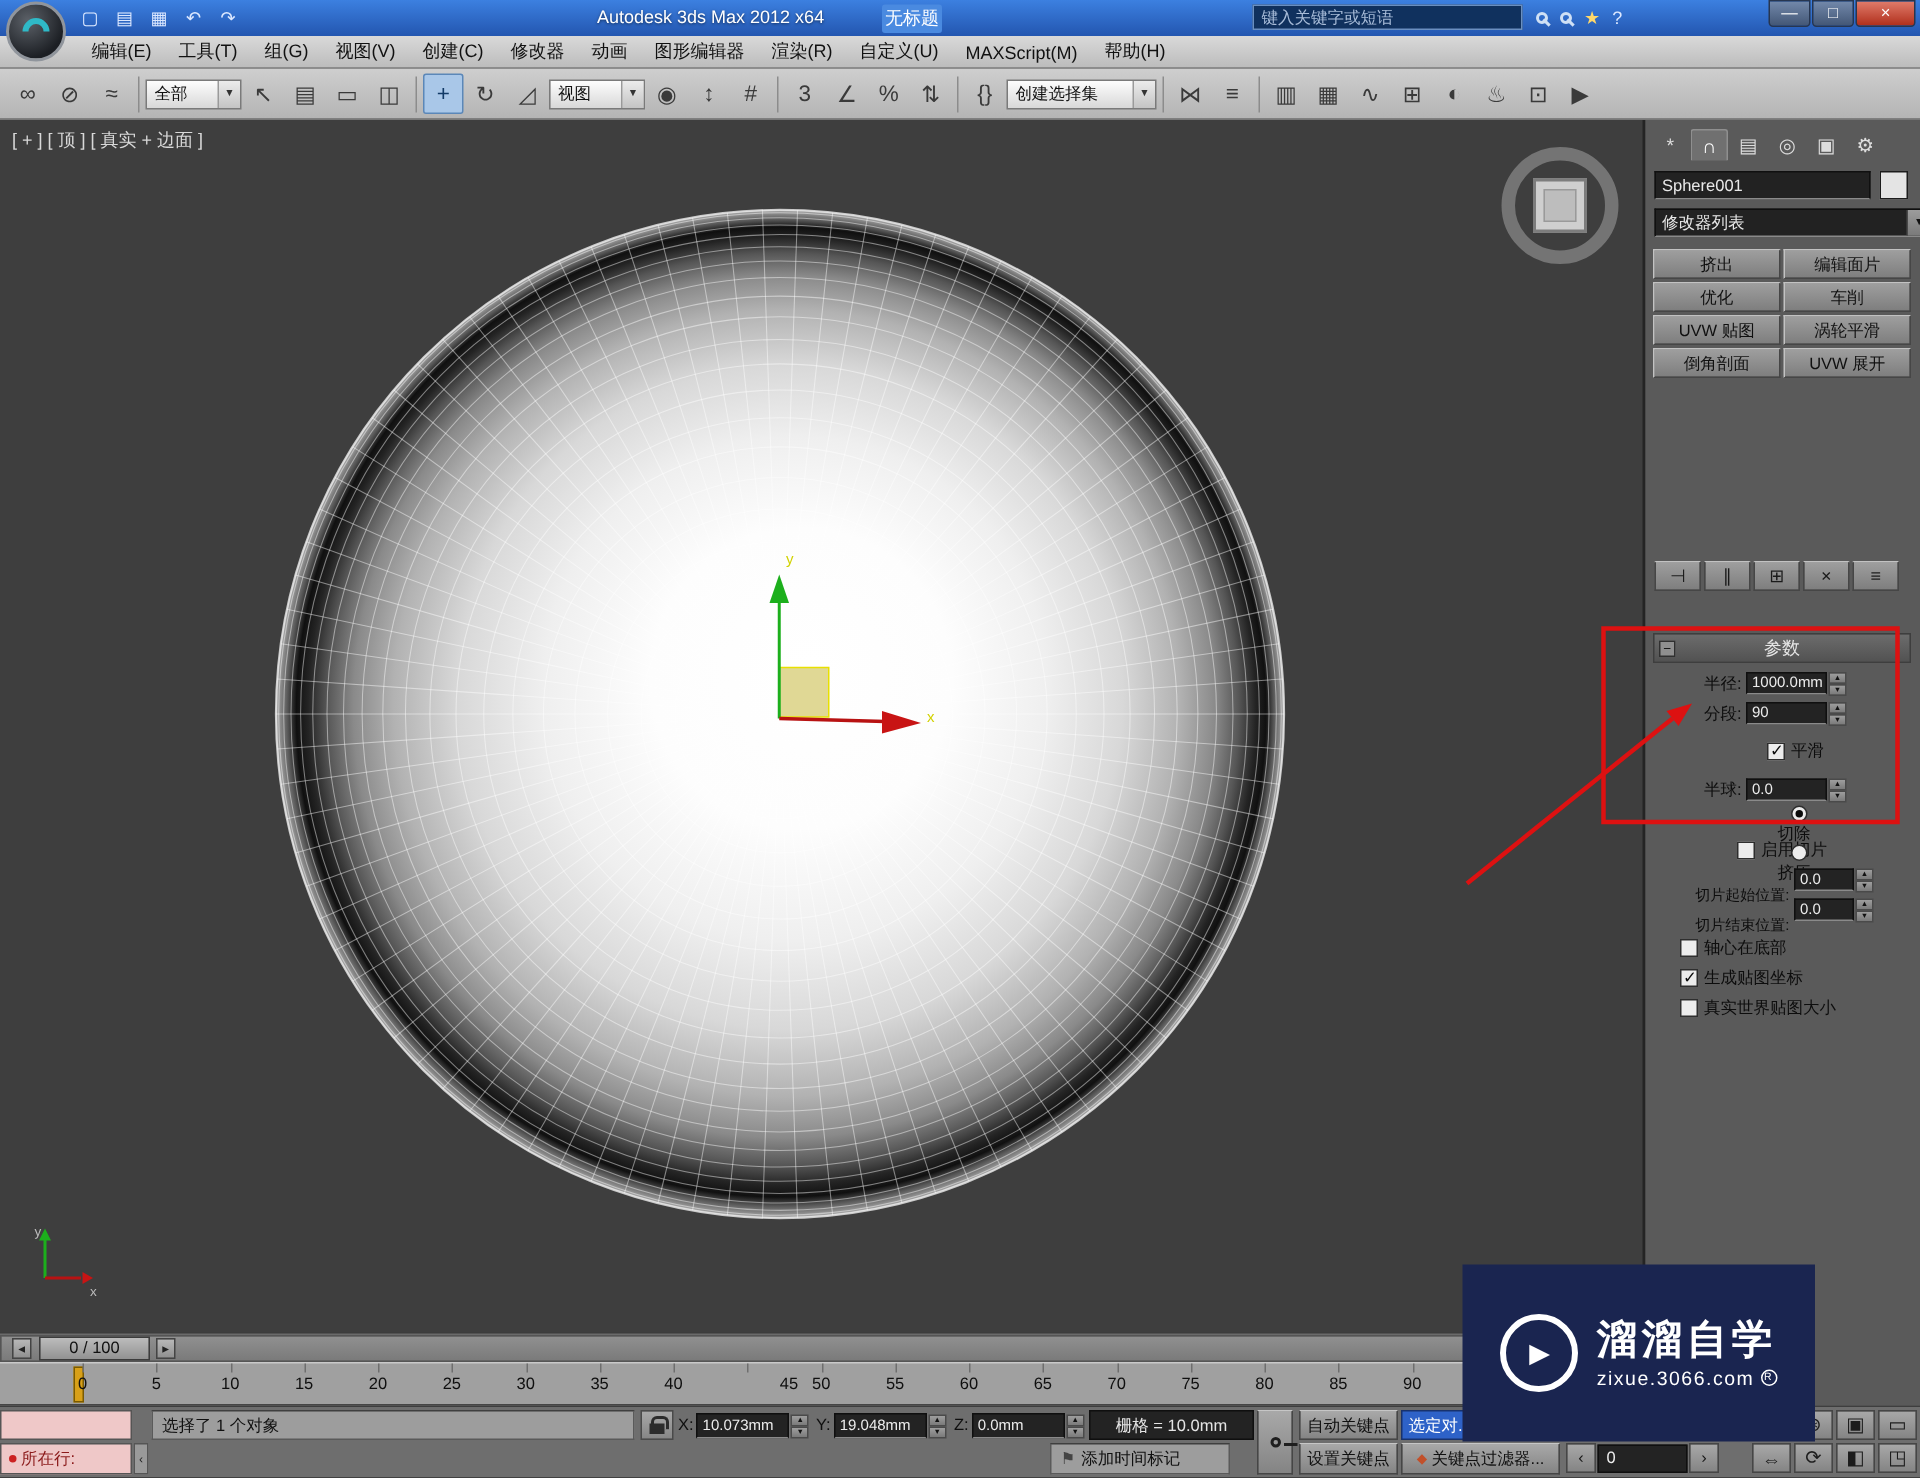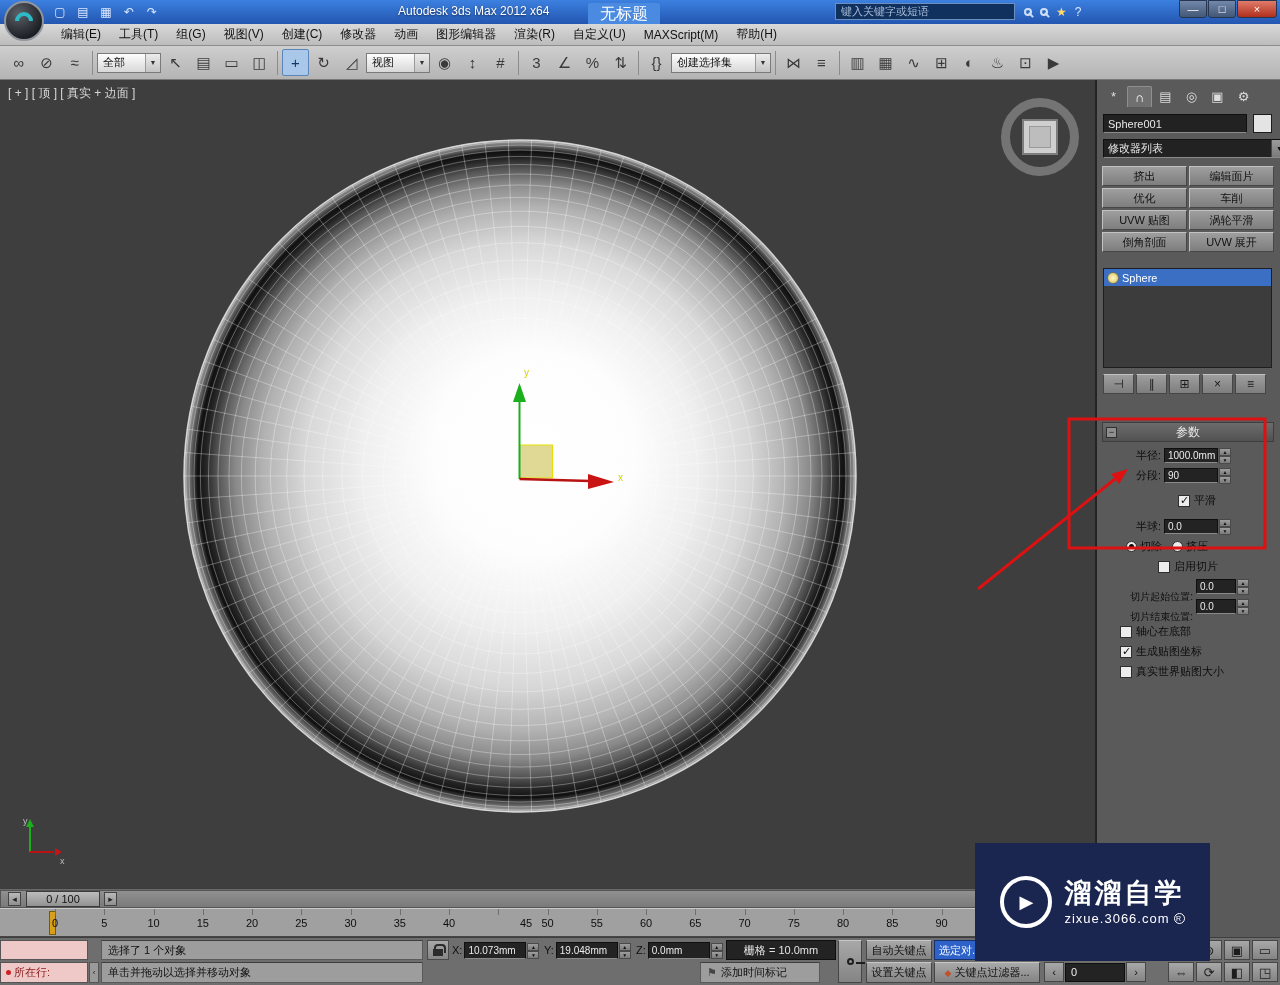--- a/index.html
+++ b/index.html
@@ -11,21 +11,21 @@
     background:linear-gradient(#3c80e0,#2356b0);color:#fff;}
   .appbutton{position:absolute;top:1px;left:4px;width:40px;height:40px;border-radius:50%;
     background:radial-gradient(circle at 35% 30%,#5c6168,#1c1f24 72%);border:2px solid #90959c;z-index:20;
     display:flex;align-items:center;justify-content:center;}
   .appglyph{width:18px;height:18px;border-radius:50%;border:4px solid #2fb9c7;
     border-left-color:transparent;border-bottom-color:transparent;transform:rotate(-45deg);}
   .qat{position:absolute;left:50px;top:2px;display:flex;gap:3px;}
   .qat-btn{width:20px;height:19px;display:flex;align-items:center;justify-content:center;
     font-size:12px;color:#dce8ff;border-radius:2px;}
   .app-title{position:absolute;left:398px;top:4px;font-size:12px;text-shadow:0 1px 2px rgba(0,0,0,.55);}
-  .doc-title{position:absolute;left:588px;top:3px;font-size:16px;background:#4a8ae0;border-radius:2px;padding:1px 12px;}
+  .doc-title{position:absolute;left:588px;top:3px;font-size:12px;background:#4a8ae0;border-radius:2px;padding:1px 2px;}
   .tb-search{position:absolute;left:835px;top:3px;width:180px;height:17px;background:#10315e;
     border:1px solid #6a8fc0;color:#a8bcd8;font-size:11px;display:flex;align-items:center;padding:0 5px;}
   .tb-icons{position:absolute;left:1024px;top:3px;display:flex;gap:8px;align-items:center;height:18px;}
   .mag{width:8px;height:8px;border:2px solid #cfe0f5;border-radius:50%;position:relative;}
   .mag::after{content:'';position:absolute;width:6px;height:2px;background:#cfe0f5;transform:rotate(45deg);right:-4px;bottom:-2px;}
   .ti{color:#dce8ff;font-size:12px;}
   .ti.star{color:#ffd86a;}
   .win-btns{position:absolute;right:3px;top:0;display:flex;gap:1px;}
   .win-btn{width:28px;height:18px;display:flex;align-items:center;justify-content:center;font-size:11px;color:#fff;
     background:linear-gradient(#7288aa,#435776);border:1px solid #273650;border-radius:0 0 3px 3px;}
@@ -454,23 +454,20 @@
     <div class="cp-btngrid">
         <div class="cp-btn">挤出</div>
         <div class="cp-btn">编辑面片</div>
         <div class="cp-btn">优化</div>
         <div class="cp-btn">车削</div>
         <div class="cp-btn">UVW 贴图</div>
         <div class="cp-btn">涡轮平滑</div>
         <div class="cp-btn">倒角剖面</div>
         <div class="cp-btn">UVW 展开</div>
       </div>
-    <div class="cp-stack">
-        <div class="stack-row">Sphere</div>
-      </div>
     <div class="cp-stacktools">
         <div class="st-btn">⊣</div>
         <div class="st-btn">∥</div>
         <div class="st-btn">⊞</div>
         <div class="st-btn">×</div>
         <div class="st-btn">≡</div>
       </div>
     <div class="cp-rollout">
       <span class="ro-minus">−</span>
       <span>参数</span>
@@ -497,21 +494,21 @@
         <span class="pclabel">平滑</span>
       </div>
       <div class="prow" style="margin-top:7px;">
         <span class="plabel">半球:</span>
         <span class="pfield">0.0</span>
         <span class="pspin">
             <span>▲</span>
             <span>▼</span>
           </span>
       </div>
-      <div class="prow" style="padding-left:24px;">
+      <div class="prow" style="padding-left:24px;flex-direction:column;">
         <span class="pradio on"></span>
         <span class="pclabel">切除</span>
         <span class="pradio"></span>
         <span class="pclabel">挤压</span>
       </div>
       <div class="prow" style="padding-left:56px;">
         <span class="pcheck"></span>
         <span class="pclabel">启用切片</span>
       </div>
       <div class="prow">
@@ -599,21 +596,20 @@
     </div>
 
   <div class="statusbar">
     <div class="mini1"></div>
     <div class="mini2">
       <span class="dot"></span>
       <span>所在行:</span>
     </div>
     <div class="mini-expand">‹</div>
     <div class="sunken selfield">选择了 1 个对象</div>
-    <div class="sunken promptfield">单击并拖动以选择并移动对象</div>
     <div class="lockbtn">
       <span class="lockpad"></span>
     </div>
     <div class="coordgrp" style="left:452px;">
       <span class="lbl">X:</span>
       <span class="fld">10.073mm</span>
       <span class="pspin">
           <span>▲</span>
           <span>▼</span>
         </span>

